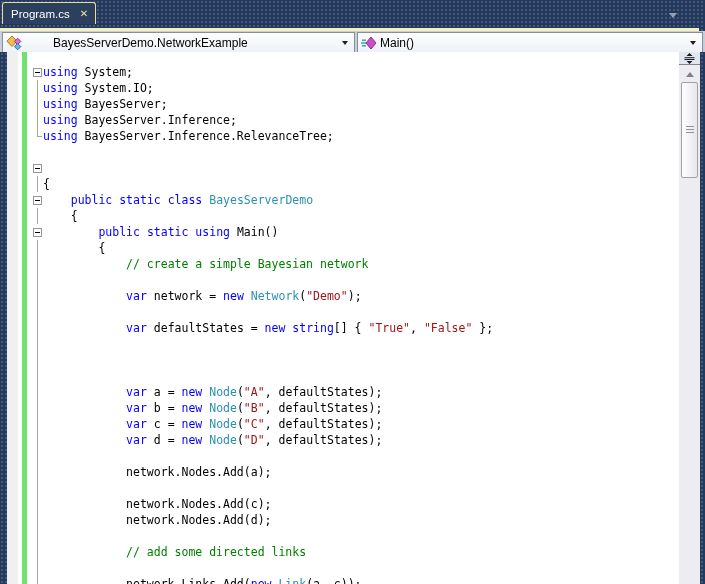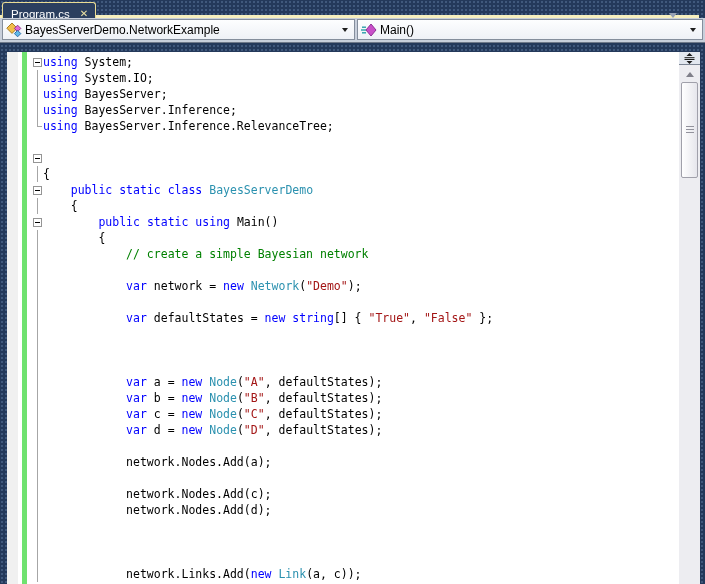--- a/index.html
+++ b/index.html
@@ -4,21 +4,21 @@
 <style>
   html,body{margin:0;padding:0;background:#333;}
   .vs-root{
     position:relative;width:705px;height:584px;overflow:hidden;
     font-family:"Liberation Sans",sans-serif;
     background-color:#24395B;
     background-image:radial-gradient(rgba(130,160,200,0.30) 1px, rgba(0,0,0,0) 1.1px);
     background-size:4px 4px;
   }
   
-  .tab-strip{position:relative;height:15px;}
+  .tab-strip{position:relative;height:28px;}
   .tab{
     position:absolute;left:2px;top:2px;height:21px;
     display:inline-flex;align-items:center;padding:0 7px 0 8px;
     background:#2B3F5F;
     border:1px solid #E9DC94;border-bottom:none;
     border-radius:3px 3px 0 0;
   }
   .tab-label{color:#FFFFFF;font-size:11.5px;white-space:nowrap;}
   .tab-close{color:#EDE3A4;font-size:10px;margin-left:10px;line-height:10px;cursor:default;}
   .tab-overflow{
@@ -28,42 +28,42 @@
   }
   .accent-line{height:3px;background:#F6EFBE;margin-right:6px;}
   
   .nav-bar{position:relative;height:25px;background:#C8CFDB;border-bottom:1px solid #6E7889;box-sizing:border-box;}
   .combo{
     position:absolute;top:1px;height:21px;box-sizing:border-box;
     border:1px solid #848E9C;
     background:linear-gradient(#FDFEFF,#EEF1F6);
     display:flex;align-items:center;padding-left:3px;
   }
-  .combo.type{left:2px;width:353px;}
+  .combo.type{left:2px;width:353px;gap:28px;}
   .combo.member{left:357px;right:2px;}
   .combo-label{font-size:12px;color:#000;margin-left:3px;white-space:nowrap;overflow:hidden;}
   .combo-arrow{
     position:absolute;right:6px;top:8px;width:0;height:0;
     border-left:3.5px solid transparent;border-right:3.5px solid transparent;
     border-top:4px solid #1E1E1E;
   }
   .nav-icon{flex:0 0 16px;}
   
   .editor{position:absolute;left:0;right:0;top:52px;bottom:0;background:#FFFFFF;}
   .frame-left{position:absolute;left:0;top:0;bottom:0;width:7px;z-index:4;
     background-color:#24395B;
     background-image:radial-gradient(rgba(130,160,200,0.30) 1px, rgba(0,0,0,0) 1.1px);
     background-size:4px 4px;}
   .frame-right{position:absolute;right:0;top:0;bottom:0;width:5px;z-index:4;
     background-color:#24395B;
     background-image:radial-gradient(rgba(130,160,200,0.30) 1px, rgba(0,0,0,0) 1.1px);
     background-size:4px 4px;}
   .indicator-margin{position:absolute;left:7px;top:0;bottom:0;width:11px;background:#F0F0F0;z-index:3;}
   .change-bar{position:absolute;left:22px;top:0;bottom:0;width:5px;background:#6FE26F;z-index:3;}
-  .code-scroll{position:absolute;left:0;top:0;right:26px;bottom:0;padding-top:2px;overflow:hidden;z-index:1;}
+  .code-scroll{position:absolute;left:0;top:0;right:26px;bottom:0;padding-top:12px;overflow:hidden;z-index:1;}
   .code-line{height:16px;display:flex;align-items:stretch;}
   .gutter{flex:0 0 43px;position:relative;height:16px;}
   .collapse-box{position:absolute;left:33px;top:4px;width:9px;height:9px;box-sizing:border-box;
     background:#FFFFFF;border:1px solid #959595;}
   .collapse-box::after{content:"";position:absolute;left:1px;right:1px;top:3px;height:1px;background:#000;}
   .outline-line{position:absolute;left:37px;top:0;width:1px;height:16px;background:#A6A6A6;}
   .outline-end{position:absolute;left:37px;top:0;width:5px;height:9px;box-sizing:border-box;
     border-left:1px solid #A6A6A6;border-bottom:1px solid #A6A6A6;}
   .code-text{
     font-family:"DejaVu Sans Mono","Liberation Mono",monospace;
@@ -304,20 +304,21 @@
         <div class="code-line">
           <span class="gutter">
             <span class="outline-line"></span>
           </span>
           <span class="code-text"></span>
         </div>
         <div class="code-line">
           <span class="gutter">
             <span class="outline-line"></span>
           </span>
+          <span class="code-text"><span class="tok-pl">            </span><span class="tok-com">// add some directed links</span></span>
         </div>
         <div class="code-line">
           <span class="gutter">
             <span class="outline-line"></span>
           </span>
           <span class="code-text"></span>
         </div>
         <div class="code-line">
           <span class="gutter">
             <span class="outline-line"></span>

